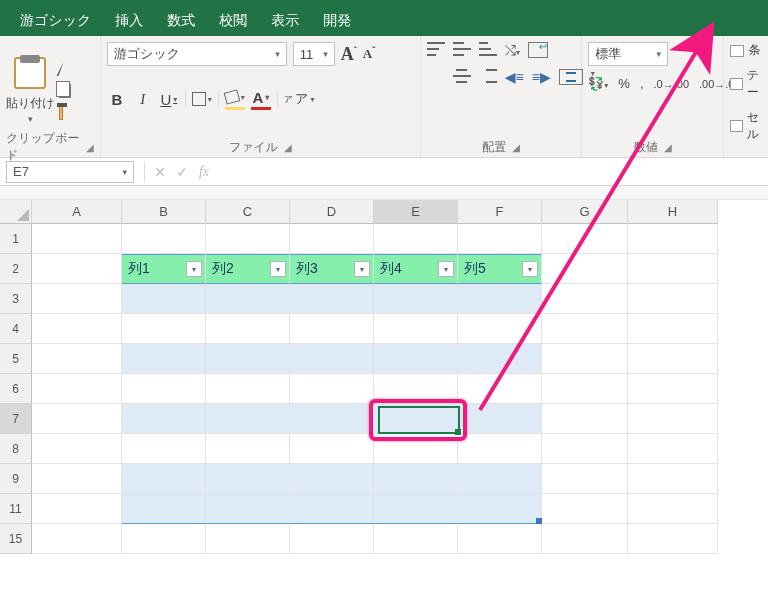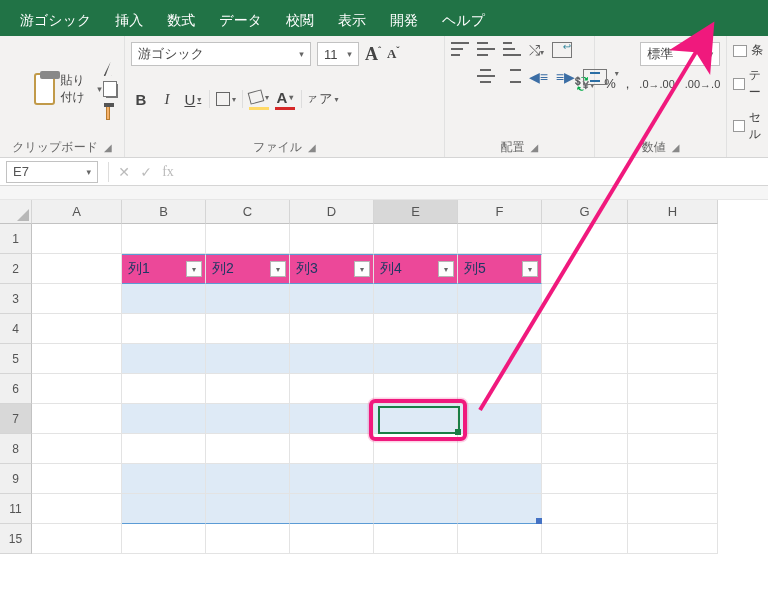--- a/index.html
+++ b/index.html
@@ -16,21 +16,21 @@
   }
 
   
   .ribbon { display: flex; align-items: stretch; height: 122px; background: #f3f2f1; border-bottom: 1px solid #d5d5d5; }
   .group { display: flex; flex-direction: column; border-right: 1px solid #e1e1e1; padding: 4px 6px 0 6px; }
   .group-body { flex: 1; display: flex; align-items: center; }
   .group-label { display:flex; justify-content:center; align-items:center; gap:6px; font-size: 12px; color: #666; height:20px; }
   .group-label .launch { font-size:10px; color:#888; }
 
   
-  .clip-col { display:flex; flex-direction:row; align-items:center; gap:2px;margin-left:24px; }
+  .clip-col { display:flex; flex-direction:column; align-items:center; gap:2px; }
   .clip-mini { display:flex; flex-direction:column; gap:8px; margin-left:4px; padding-top:4px;}
   .paste-big { width:40px; height:40px; position:relative; }
   .paste-big::before { content:""; position:absolute; inset:4px; background:#fff; border:2px solid #c19a49; border-radius:3px;}
   .paste-big::after  { content:""; position:absolute; top:2px; left:10px; width:20px; height:8px; background:#888; border-radius:2px;}
   .paste-txt { font-size:12px; }
   .paste-drop { font-size:9px; color:#666; }
   .mini-ico { width:18px; height:16px; display:inline-block; }
   .cut-ico { background: conic-gradient(#555 0 25%, transparent 0 50%, #555 0 75%, transparent 0); clip-path: polygon(20% 0,80% 100%,60% 100%,40% 60%,20% 100%,0 100%);}
   .cut-ico { background:none; border-left:2px solid #555; border-right:2px solid #555; transform:skewX(-20deg); width:10px; height:14px; position:relative;}
   .copy-ico { border:1.5px solid #777; width:12px; height:14px; position:relative; background:#fff;}
@@ -71,52 +71,52 @@
   .arrow-tr { font-size:14px; color:#555;}
   .wrap-ico, .merge-ico { width:20px; height:16px; border:1px solid #777; display:inline-block; position:relative;}
   .wrap-ico::after{content:"↩"; position:absolute; right:0; top:-2px; font-size:10px; color:#31859c;}
   .merge-ico { width:24px;}
   .merge-ico::before{content:""; position:absolute; left:6px; top:2px; width:10px; height:2px; background:#2b6ea4;}
   .merge-ico::after{content:""; position:absolute; left:6px; bottom:2px; width:10px; height:2px; background:#2b6ea4;}
   .indent { font-size:14px; color:#3b6ea5;}
 
   
   .numfmt { width:80px; height:24px; border:1px solid #c2c2c2; background:#fff; display:flex; align-items:center; padding:0 6px; font-size:13px; justify-content:space-between;}
-  .num-body { flex-direction:column; align-items:flex-end; gap:10px; padding-top:2px;}
+  .num-body { flex-direction:column; align-items:flex-start; gap:10px; padding-top:2px;}
 
   
   .stub-col { display:flex; flex-direction:column; gap:8px; padding:6px 0 0 6px; font-size:12px; color:#444;}
   .stub { display:flex; align-items:center; gap:4px;}
   .stub .sq { width:14px; height:12px; border:1px solid #999; background:#fff; display:inline-block;}
 
   
   .fbar { display:flex; align-items:center; height:28px; background:#fff; border-bottom:1px solid #d5d5d5; }
-  .namebox { width:92px; height:22px; margin:0 6px; border:1px solid #c2c2c2; display:flex; align-items:center; padding:0 6px; font-size:13px; color:#555; justify-content:space-between;}
+  .namebox { width:128px; height:22px; margin:0 6px; border:1px solid #c2c2c2; display:flex; align-items:center; padding:0 6px; font-size:13px; color:#555; justify-content:space-between;}
   .fbar .sep { width:1px; height:20px; background:#ddd; margin:0 4px;}
   .fbar .btn { width:22px; text-align:center; color:#bbb; font-size:14px;}
-  .fx { color:#888; font-family:serif;}
+  .fx { font-style:italic; color:#888; font-family:serif;}
   .finput { flex:1; height:22px; border:none; outline:none; padding:0 6px; font-size:13px;}
 
   
   .gridwrap { position:relative; }
   .cols { display:flex; height:24px; }
   .sel-all { width:32px; background:#f0f0f0; border-right:1px solid #d5d5d5; border-bottom:1px solid #c2c2c2; position:relative;}
   .sel-all::after { content:""; position:absolute; right:2px; bottom:2px; border:6px solid transparent; border-right-color:#b8b8b8; border-bottom-color:#b8b8b8;}
   .ch { background:#f0f0f0; border-right:1px solid #d5d5d5; border-bottom:1px solid #c2c2c2; display:flex; align-items:center; justify-content:center; font-size:13px; color:#555;}
   .ch.esel { background:#d8d8d8; }
   .ch.Acol{width:90px}.ch.Bcol{width:84px}.ch.Ccol{width:84px}.ch.Dcol{width:84px}.ch.Ecol{width:84px}.ch.Fcol{width:84px}.ch.Gcol{width:86px}.ch.Hcol{width:90px}
   .rows { }
   .row-g { display:flex; height:30px;}
   .rh { width:32px; background:#f0f0f0; border-right:1px solid #c2c2c2; border-bottom:1px solid #d5d5d5; display:flex; align-items:center; justify-content:center; font-size:12px; color:#555;}
   .rh.sel { background:#d8d8d8;}
   .cell { border-right:1px solid #e3e3e3; border-bottom:1px solid #e3e3e3; display:flex; align-items:center; padding:0 6px; font-size:14px; color:#203864; position:relative; background:#fff;}
   .cell.A{width:90px}.cell.B{width:84px}.cell.C{width:84px}.cell.D{width:84px}.cell.E{width:84px}.cell.F{width:84px}.cell.G{width:86px}.cell.H{width:90px}
 
   
-  .tblhdr { background:#ec4899; border-top:1px solid #5b9bd5 !important; border-bottom:1px solid #5b9bd5 !important; font-weight:500;}
+  .tblhdr { background:#86efac; border-top:1px solid #5b9bd5 !important; border-bottom:1px solid #5b9bd5 !important; font-weight:500;}
   .tblhdr .filt { position:absolute; right:3px; top:6px; width:16px; height:16px; border:1px solid #b5b5b5; background:#fdfdfd; display:flex; align-items:center; justify-content:center; font-size:8px; color:#666;}
   .band { background:#deeaf6 !important;}
   .tbl-bottom { border-bottom:1px solid #5b9bd5 !important;}
   .tbl-bottom.F::after { content:""; position:absolute; right:-1px; bottom:-1px; width:6px; height:6px; background:#4472c4;}
 
   
   .active-cell-mark {
     position:absolute;
     border:4px solid #f0197d; border-radius:6px;
     pointer-events:none;
@@ -130,25 +130,23 @@
   
   svg.anno { position:absolute; top:0; left:0; pointer-events:none; }
 </style>
 </head>
 <body>
 
 <div class="tabstrip">
   <div class="tab">游ゴシック</div>
   <div class="tab">挿入</div>
   <div class="tab">数式</div>
-  <div class="tab">データ</div>
   <div class="tab">校閲</div>
   <div class="tab">表示</div>
   <div class="tab">開発</div>
-  <div class="tab">ヘルプ</div>
   <div class="tab-gap"></div>
 </div>
 
 <div class="ribbon">
 
   <div class="group">
     <div class="group-body">
       <div class="clip-col">
         <span class="paste-big"></span>
         <span class="paste-txt">貼り付け</span>

